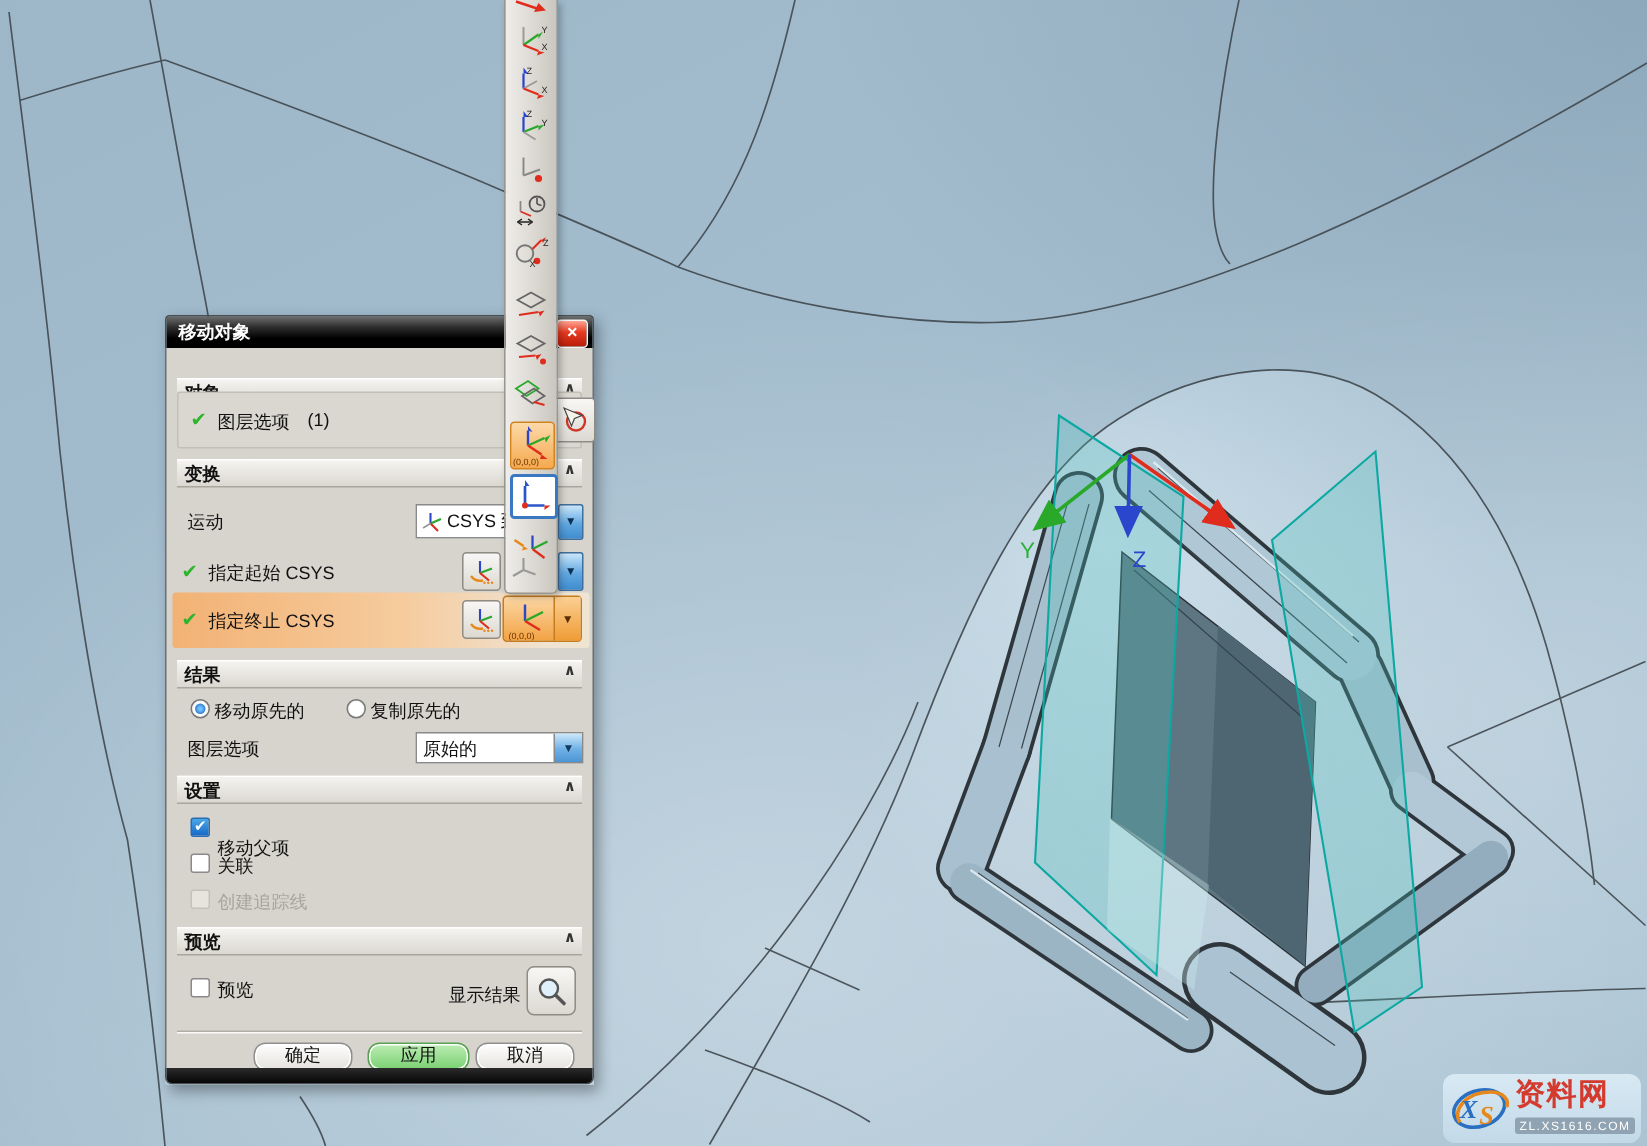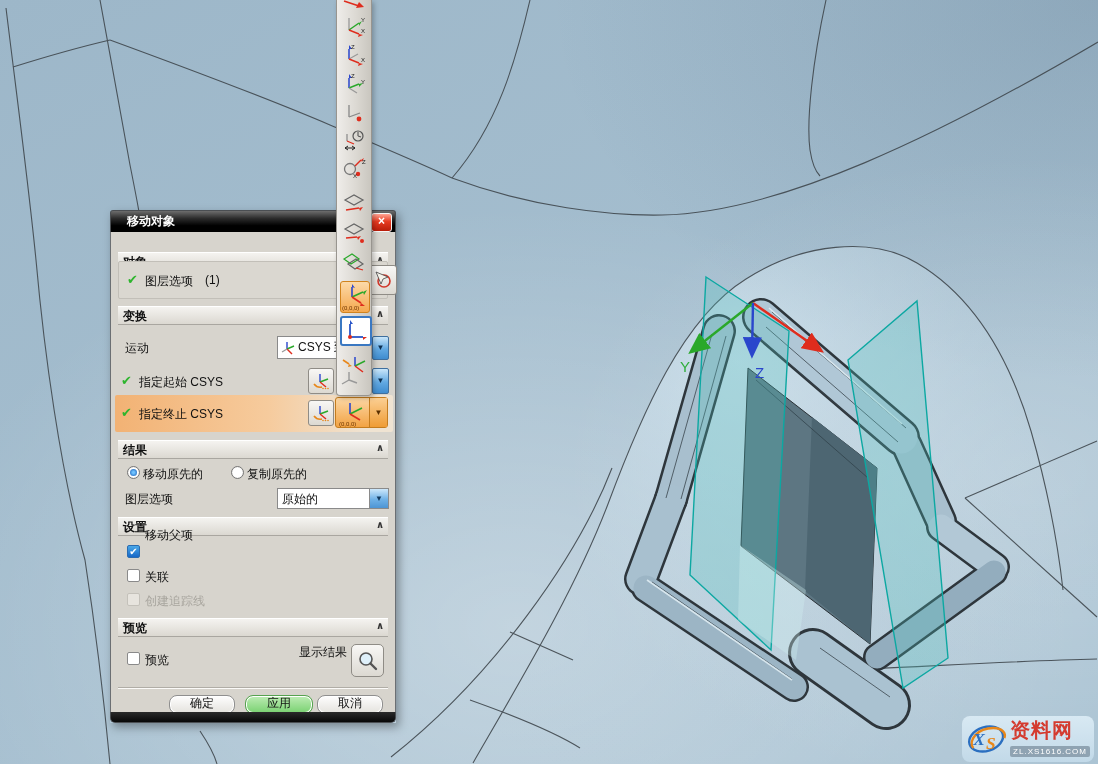--- a/index.html
+++ b/index.html
@@ -17,21 +17,21 @@
        align-items:center;justify-content:center;border-radius:3px;}
   .pit.sel-orange{background:linear-gradient(#fcd9a8,#f5a94f);border:1px solid #d1831d;}
   .pit.sel-view{background:#fff;border:2px solid #3a78c2;}
 
   
   #dlg{position:absolute;left:110px;top:210px;width:286px;height:513px;z-index:20;
        box-shadow:3px 4px 9px rgba(0,0,0,.35);font-size:12px;color:#111;}
   #dlg-title{position:absolute;left:0;top:0;right:0;height:22px;
        background:linear-gradient(#6d6d6d,#2c2c2c 35%,#000 70%,#000);
        border:1px solid #4a4e52;border-bottom:none;border-radius:3px 3px 0 0;
-       color:#fff;font-weight:bold;line-height:21px;padding-left:16px;box-sizing:border-box;}
+       color:#fff;font-weight:bold;line-height:21px;padding-left:8px;box-sizing:border-box;}
   #dlg-close{position:absolute;right:3px;top:2px;width:19px;height:17px;
        background:linear-gradient(#ffa493,#e63a20 45%,#b81d09);
        border:1px solid #f5f5f5;border-radius:3px;color:#fff;font-weight:bold;
        font-size:12px;line-height:15px;text-align:center;cursor:default;}
   #dlg-body{position:absolute;left:0;top:22px;width:286px;height:480px;
        background:#d7d4cd;border:1px solid #6b6f73;border-top:none;border-bottom:none;
        box-sizing:border-box;}
   #dlg-foot{position:absolute;left:0;top:502px;width:286px;height:11px;
        background:linear-gradient(#2a2a2a,#070707);border-radius:0 0 5px 5px;
        border:1px solid #4a4e52;border-top:none;box-sizing:border-box;}
@@ -331,33 +331,33 @@
         </div>
       </div>
 
       <div class="sec" style="top:285px">
         <span>设置</span>
         <span class="chev">∧</span>
       </div>
       <div class="cb on" style="left:16px;top:313px">
         <span>✔</span>
       </div>
-      <span class="lbl" style="left:34px;top:295px">移动父项</span>
+      <span class="lbl" style="left:34px;top:325px">移动父项</span>
       <div class="cb" style="left:16px;top:337px"></div>
       <span class="lbl" style="left:34px;top:337px">关联</span>
       <div class="cb dis" style="left:16px;top:361px"></div>
       <span class="lbl dis" style="left:34px;top:361px">创建追踪线</span>
 
       <div class="sec" style="top:386px">
         <span>预览</span>
         <span class="chev">∧</span>
       </div>
       <div class="cb" style="left:16px;top:420px"></div>
       <span class="lbl" style="left:34px;top:420px">预览</span>
-      <span class="lbl" style="left:188px;top:412px">显示结果</span>
+      <span class="lbl" style="left:188px;top:423px">显示结果</span>
       <div class="sqbtn" style="left:240px;top:412px;width:33px;height:33px;border-radius:5px">
         <svg width="22" height="22" viewBox="0 0 22 22">
           <circle cx="9" cy="9" r="6" fill="#dff0fa" stroke="#555" stroke-width="1.6"></circle>
           <path d="M13.5,13.5 L19,19" stroke="#555" stroke-width="2.4" stroke-linecap="round"></path>
         </svg>
       </div>
 
       <div style="position:absolute;left:7px;top:455px;width:270px;border-top:1px solid #b0ada6;box-shadow:0 1px #fbfaf8"></div>
 
       <div class="btn" style="left:58px;top:463px;width:64px">

